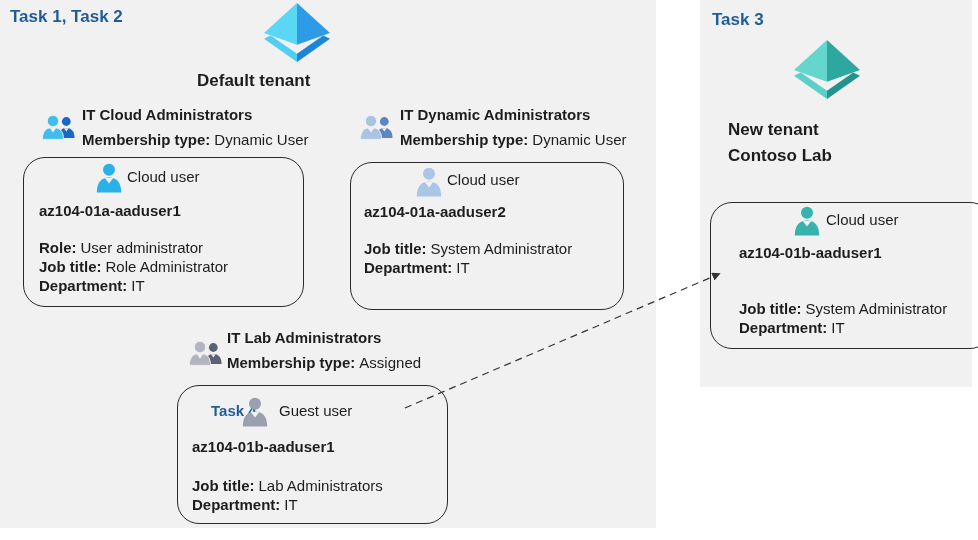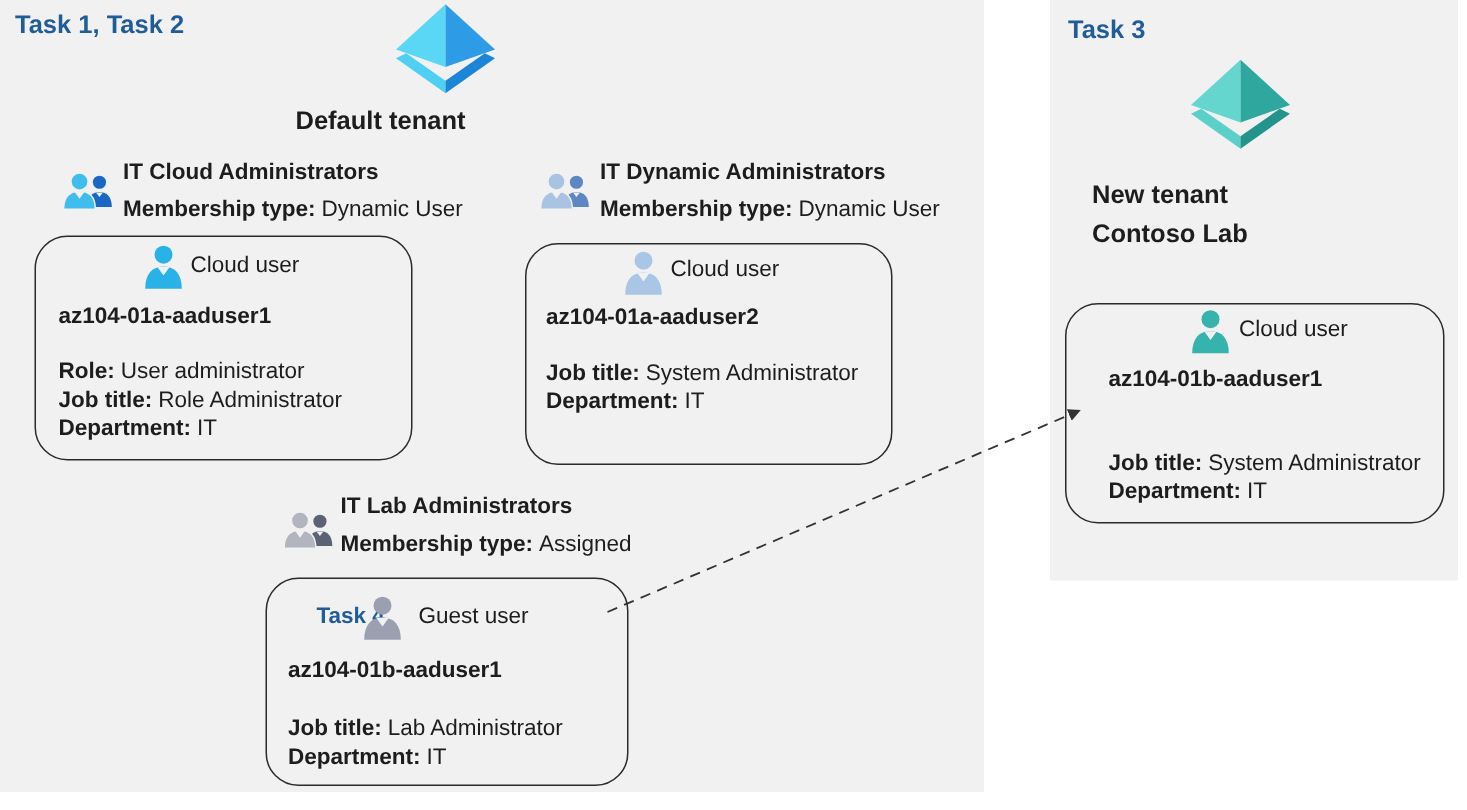--- a/index.html
+++ b/index.html
@@ -13,21 +13,21 @@
   .region-right{left:700px;top:0;width:272px;height:387px;}
   .task-label{position:absolute;font-size:17px;font-weight:bold;color:var(--task-blue,#1f5c98);}
   .tenant-title{position:absolute;font-size:17px;font-weight:bold;text-align:left;width:200px;}
   .group-name{position:absolute;font-size:15px;font-weight:bold;white-space:nowrap;}
   .group-mem{position:absolute;font-size:15px;white-space:nowrap;}
   .blabel{font-weight:bold;}
   .bval{margin-left:4px;}
   .icon{position:absolute;}
   .user-card{
     position:absolute;border:1.4px solid var(--card-border,#2a2a2a);
-    border-radius:22px;background:transparent;
+    border-radius:22px;background:transparent;padding-left:29px;
   }
   .card-type{position:absolute;font-size:15px;white-space:nowrap;}
   .card-badge{position:absolute;font-size:15px;font-weight:bold;color:var(--task-blue,#1f5c98);white-space:nowrap;}
   .card-user{position:absolute;font-size:15px;font-weight:bold;white-space:nowrap;}
   .card-fields{position:absolute;font-size:15px;line-height:19px;white-space:nowrap;}
   .arrow-svg{position:absolute;left:0;top:0;pointer-events:none;}
 </style>
 </head>
 <body>
 
@@ -117,21 +117,21 @@
   <div class="user-card" style="left:177px;top:385px;width:240px;height:137px;">
     <div class="card-badge" style="left:13px;top:16px;margin-left:20px;">Task 4</div>
     <svg class="icon" style="left:64px;top:11px;" width="26" height="30" viewBox="0 0 26 30">
       <circle cx="13" cy="6.8" r="6" style="fill:var(--user-guest)"></circle>
       <path d="M0.8,29.5 C0.8,19.5 5.5,14.6 13,14.6 C20.5,14.6 25.2,19.5 25.2,29.5 Z" style="fill:var(--user-guest)"></path>
       <polygon points="8.8,14.9 13,20.6 17.2,14.9" style="fill:var(--region-bg)"></polygon>
     </svg>
     <div class="card-type" style="left:101px;top:16px;">Guest user</div>
     <div class="card-user" style="left:14px;top:52px;">az104-01b-aaduser1</div>
     <div class="card-fields" style="left:14px;top:90px;">
-      <div><span class="blabel">Job title:</span><span class="bval">Lab Administrator</span></div>
+      <div><span class="blabel">Job title:</span><span class="bval">Lab Administrators</span></div>
       <div><span class="blabel">Department:</span><span class="bval">IT</span></div>
     </div>
   </div>
 
   <div class="task-label" style="left:712px;top:10px;">Task 3</div>
 
   <svg class="icon" style="left:794px;top:38px;" width="66" height="64" viewBox="0 0 68 62">
     <polygon points="34,0 0,31 34,43" style="fill:var(--ad-teal-light)"></polygon>
     <polygon points="34,0 68,31 34,43" style="fill:var(--ad-teal-dark)"></polygon>
     <polygon points="0,37 7,33.5 34,52.5 34,61" style="fill:var(--ad-teal-chevl)"></polygon>

